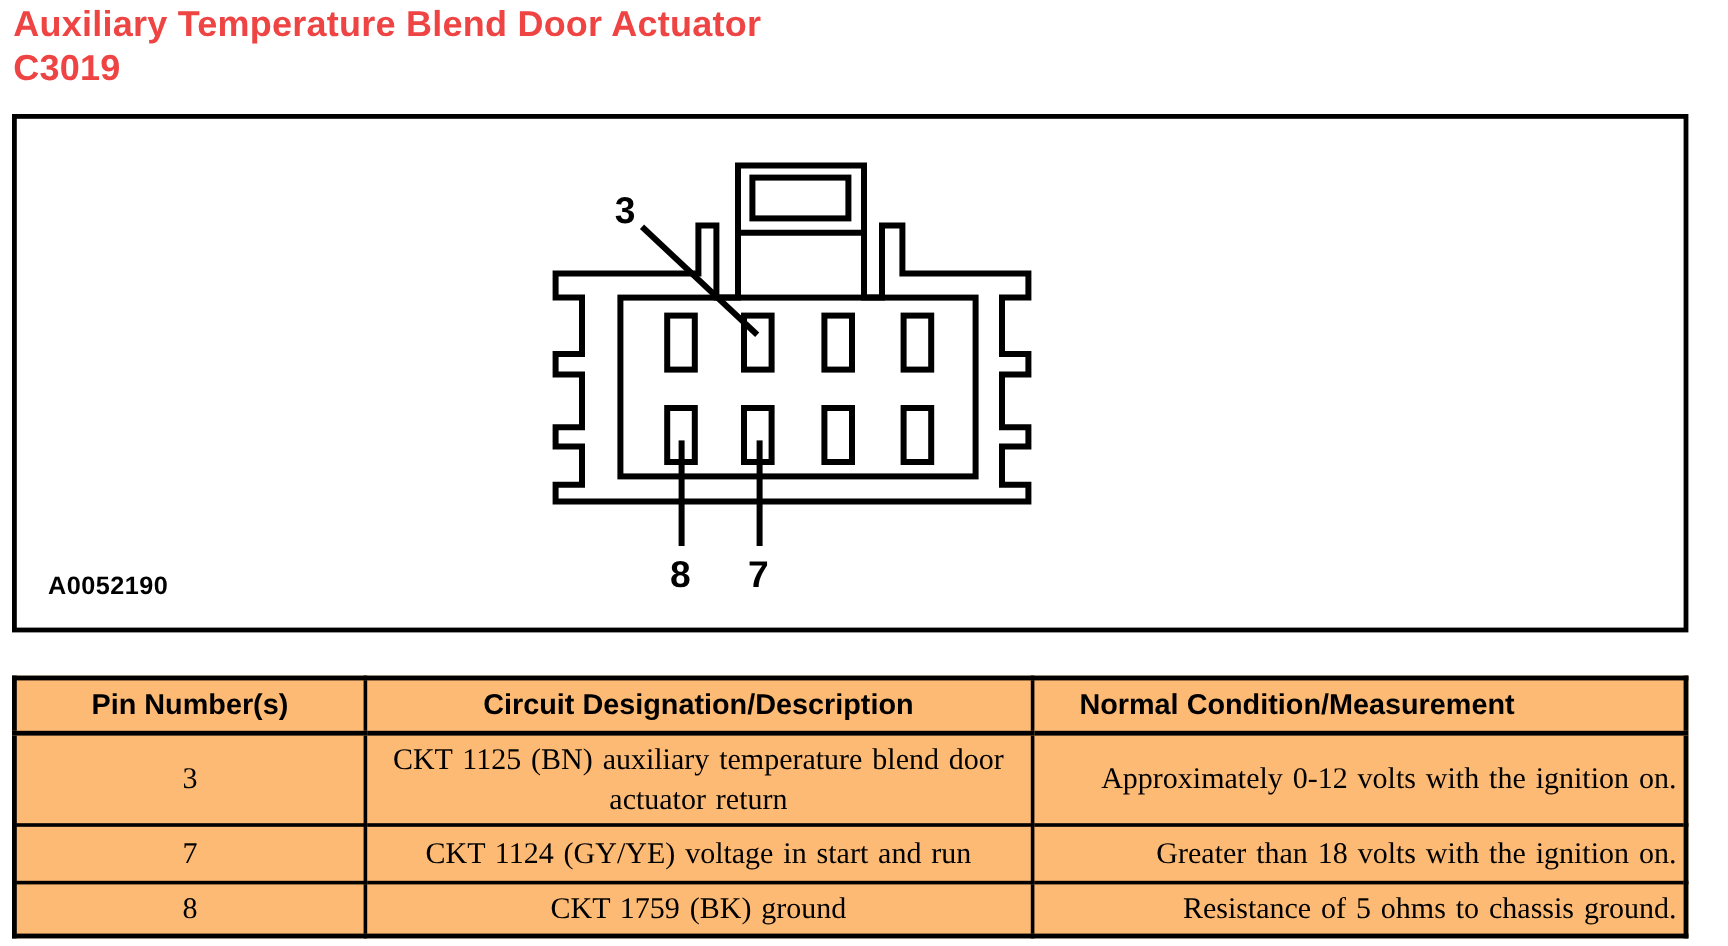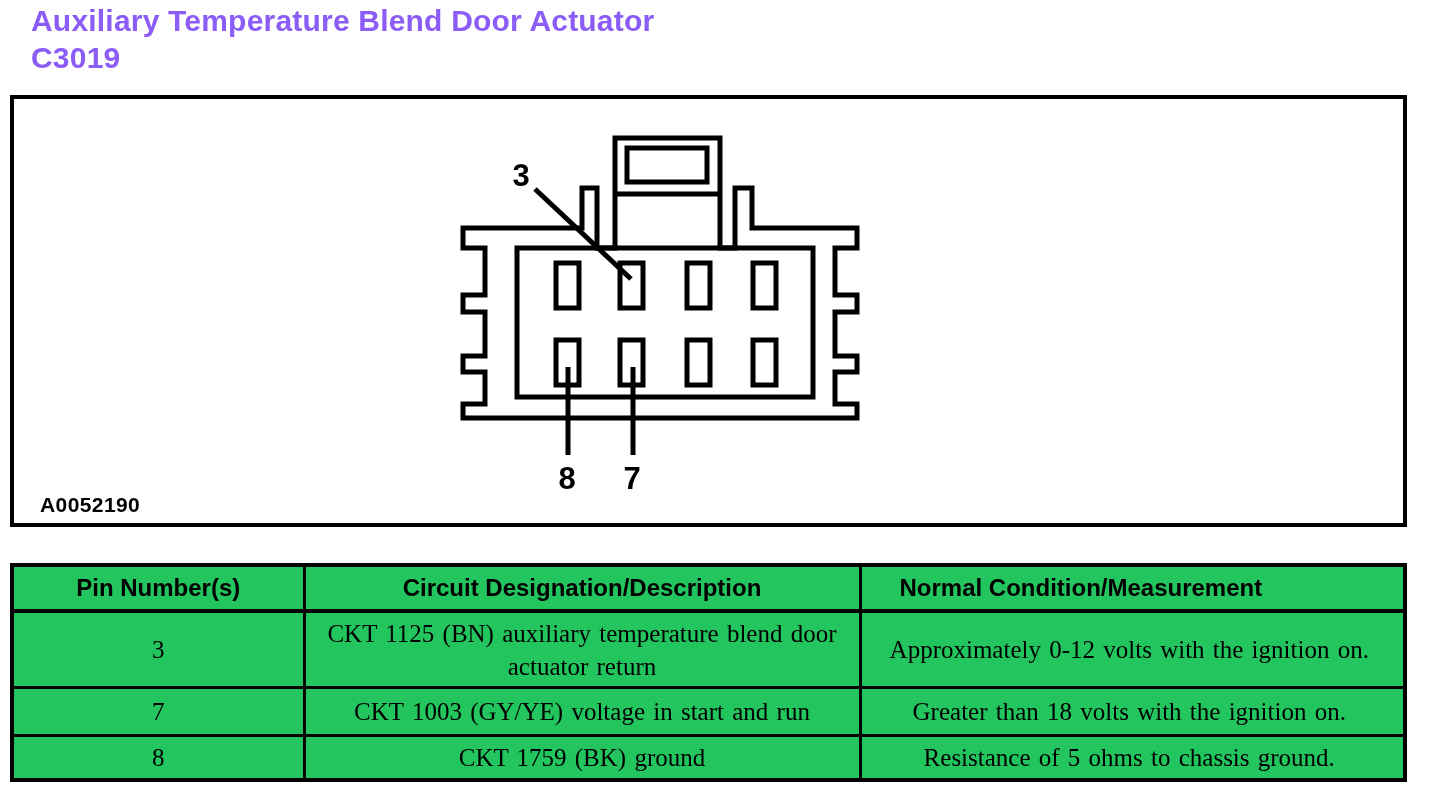--- a/index.html
+++ b/index.html
@@ -13,52 +13,51 @@
     overflow: hidden;
   }
   .doc-title {
     position: absolute;
     left: 11px;
     top: 2px;
     font-size: 30px;
     font-weight: bold;
     line-height: 37px;
     letter-spacing: 0.2px;
-    color: #8b5cf6;
+    color: #ef4444;
     white-space: pre;
-    margin-left: 20px;
   }
   .figure-box {
     position: absolute;
     left: 10px;
     top: 95px;
     width: 1389px;
     height: 424px;
     border: 4px solid #000;
     background: #fff;
   }
   .figure-box svg { position: absolute; left: 0; top: 0; }
   .image-code {
     position: absolute;
     left: 26px;
-    top: 394px;
+    top: 378px;
     font-size: 21px;
     font-weight: bold;
     letter-spacing: 0.4px;
     color: #000;
   }
   .pin-table {
     position: absolute;
     left: 10px;
     top: 563px;
     width: 1397px;
     border-collapse: collapse;
     table-layout: fixed;
     border: 4px solid #000;
-    background: #22c55e;
+    background: #fdba74;
   }
   .pin-table th, .pin-table td {
     border: 3px solid #000;
     padding: 0;
     overflow: hidden;
   }
   .pin-table th {
     height: 42px;
     font-family: "Liberation Sans", sans-serif;
     font-size: 24px;
@@ -70,21 +69,21 @@
   .pin-table thead th { border-bottom: 4px solid #000; }
   .pin-table td {
     font-family: "Liberation Serif", serif;
     font-size: 25px;
     line-height: 33px;
     text-align: center;
     vertical-align: middle;
     word-spacing: 2px;
   }
   .pin-table td.col-cond {
-    text-align: center;
+    text-align: right;
     padding-right: 6px;
   }
   .row-1 td { height: 73px; }
   .row-2 td { height: 45px; }
   .row-3 td { height: 41px; }
   .col-pin  { width: 292px; }
   .col-ckt  { width: 556px; }
   .col-cond { width: auto; }
 </style>
 </head>
@@ -146,21 +145,21 @@
       </tr>
     </thead>
     <tbody>
       <tr class="row-1">
         <td>3</td>
         <td>CKT 1125 (BN) auxiliary temperature blend door actuator return</td>
         <td class="col-cond">Approximately 0-12 volts with the ignition on.</td>
       </tr>
       <tr class="row-2">
         <td>7</td>
-        <td>CKT 1003 (GY/YE) voltage in start and run</td>
+        <td>CKT 1124 (GY/YE) voltage in start and run</td>
         <td class="col-cond">Greater than 18 volts with the ignition on.</td>
       </tr>
       <tr class="row-3">
         <td>8</td>
         <td>CKT 1759 (BK) ground</td>
         <td class="col-cond">Resistance of 5 ohms to chassis ground.</td>
       </tr>
     </tbody>
   </table>
 

